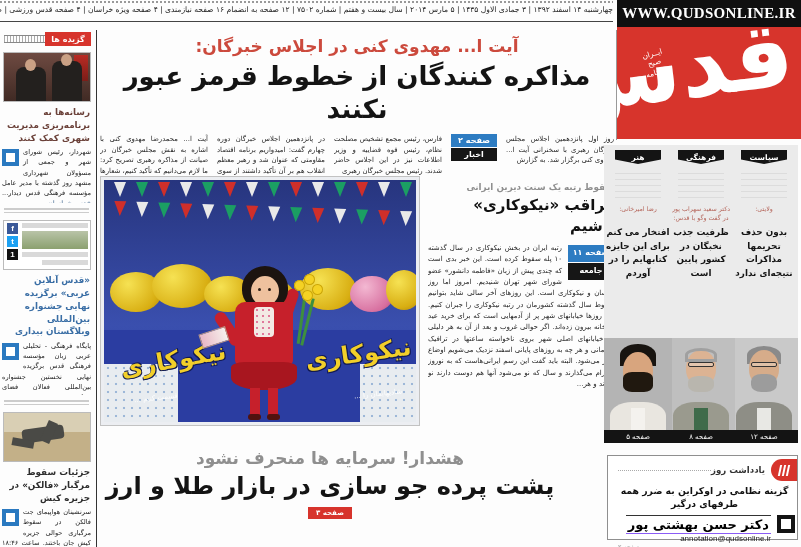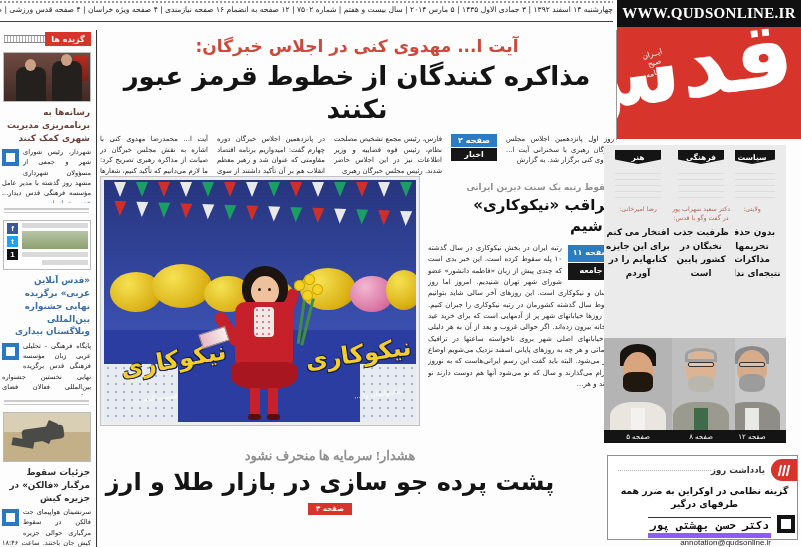--- a/index.html
+++ b/index.html
@@ -100,21 +100,21 @@
 
   
   .charity { position:absolute; top:182px; left:428px; width:186px; height:282px; }
   .charity .kick { color:#8f8f8f; font-weight:bold; font-size:8.8px; text-align:right; }
   .charity .title { font-weight:bold; font-size:15px; color:#111; text-align:right; line-height:1.4; margin:3px 0 6px; }
   .charity .body { font-size:7px; line-height:1.62; text-align:justify; color:#1d1d1d; overflow:hidden; height:212px; }
   .charity .badge { float:right; margin:2px 0 3px 6px; }
 
   
   .market { position:absolute; top:448px; left:100px; width:460px; text-align:center; }
-  .market .kick { color:#8f8f8f; font-weight:bold; font-size:13px;font-family:Liberation Serif, serif; }
+  .market .kick { color:#8f8f8f; font-weight:bold; font-size:17px; }
   .market .head { color:#141414; font-weight:bold; font-size:24px; margin-top:4px; }
   .market .pg { display:inline-block; margin-top:5px; background:#d7342c; color:#fff; font-size:7px; font-weight:bold; padding:2px 8px; }
 
   
   .rail { position:absolute; top:145px; width:68px; height:298px; background:#ebebeb; display:flex; flex-direction:column; }
   .rail .tab { margin:5px auto 2px; width:46px; height:14px; background:#141414; color:#fff; font-size:7.6px; font-weight:bold;
     display:flex; align-items:center; justify-content:center;
     clip-path:polygon(0 0,100% 0,100% 68%,50% 100%,0 68%); }
   .rail .deco { margin:7px 11px 5px; height:26px;
     background:repeating-linear-gradient(#dcdcdc 0 1px, transparent 1px 6px); }
@@ -135,21 +135,21 @@
   .note .hdr { position:relative; height:22px; display:flex; align-items:center; }
   .note .ribbon { position:absolute; right:0; top:0; width:26px; height:22px; background:#d7342c; border-radius:12px 0 0 12px;
     display:flex; align-items:center; justify-content:center; gap:2px; }
   .note .ribbon i { display:block; width:2px; height:11px; background:#fff; transform:skewX(-12deg); }
   .note .hlabel { position:absolute; right:32px; font-size:8.6px; font-weight:bold; color:#333; }
   .note .dot { position:absolute; right:86px; left:4px; top:11px; border-top:1px dotted #aaa; }
   .note .ntitle { font-size:9.3px; font-weight:bold; color:#111; text-align:center; padding:3px 4px 0 2px; line-height:1.4; }
   .note .auth { position:relative; margin-top:4px; padding-right:26px; text-align:right; }
   .note .asq { position:absolute; right:2px; top:1px; width:18px; height:18px; background:#141414; }
   .note .asq::after { content:""; position:absolute; inset:4px; background:#fff; }
-  .note .aname { display:inline-block; font-size:11px; font-weight:bold; border-top:1px solid #333; border-bottom:5px solid #8b5cf6; padding:1px 2px;font-family:Liberation Mono, monospace; }
+  .note .aname { display:inline-block; font-size:13px; font-weight:bold; border-top:1px solid #333; border-bottom:1px solid #8b5cf6; padding:1px 2px; }
   .note .amail { font-size:8px; direction:ltr; text-align:right; padding-left:4px; color:#222; font-family:"Liberation Sans",sans-serif; }
   .note .npg { font-size:6.4px; color:#999; text-align:left; padding-left:4px; }
   .ltr { direction:ltr; }
 </style>
 </head>
 <body>
 
 <div class="page">
 
   <div class="urlbar">WWW.QUDSONLINE.IR</div>
@@ -331,21 +331,21 @@
       <span>رتبه ایران در بخش نیکوکاری در سال گذشته ۱۰ پله سقوط کرده است. این خبر بدی است که چندی پیش از زبان «فاطمه دانشور» عضو شورای شهر تهران شنیدیم. امروز اما روز احسان و نیکوکاری است. این روزهای آخر سالی شاید بتوانیم سقوط سال گذشته کشورمان در رتبه نیکوکاری را جبران کنیم. این روزها خیابانهای شهر پر از آدمهایی است که برای خرید عید از خانه بیرون زده‌اند. اگر حوالی غروب و بعد از آن به هر دلیلی به خیابانهای اصلی شهر بروی ناخواسته ساعتها در ترافیک می‌مانی و هر چه به روزهای پایانی اسفند نزدیک می‌شویم اوضاع بدتر می‌شود. البته باید گفت این رسم ایرانی‌هاست که به نوروز احترام می‌گذارند و سال که نو می‌شود آنها هم دوست دارند نو شوند و هر...</span>
     </div>
   </div>
 
   <div class="market">
     <div class="kick">هشدار! سرمایه ها منحرف نشود</div>
     <div class="head">پشت پرده جو سازی در بازار طلا و ارز</div>
     <div class="pg">صفحه ۳</div>
   </div>
 
-  <div class="rail" style="left:183px; left:auto; right:15px;">
+  <div class="rail" style="left:183px; left:auto; right:3px;">
     <div class="tab">سیاست</div>
     <div class="deco"></div>
     <div class="kick">ولایتی:</div>
     <div class="rtitle">بدون حذف تحریمها مذاکرات نتیجه‌ای ندارد</div>
     <div class="spacer"></div>
     <div class="portrait">
       <div class="hr" style="background:#8a8a8a;"></div>
       <div class="hd" style="background:#d6ac8a;"></div>
       <div class="gl"></div>
       <div class="bd" style="top:36px; background:#9c9c9c; height:18px;"></div>

